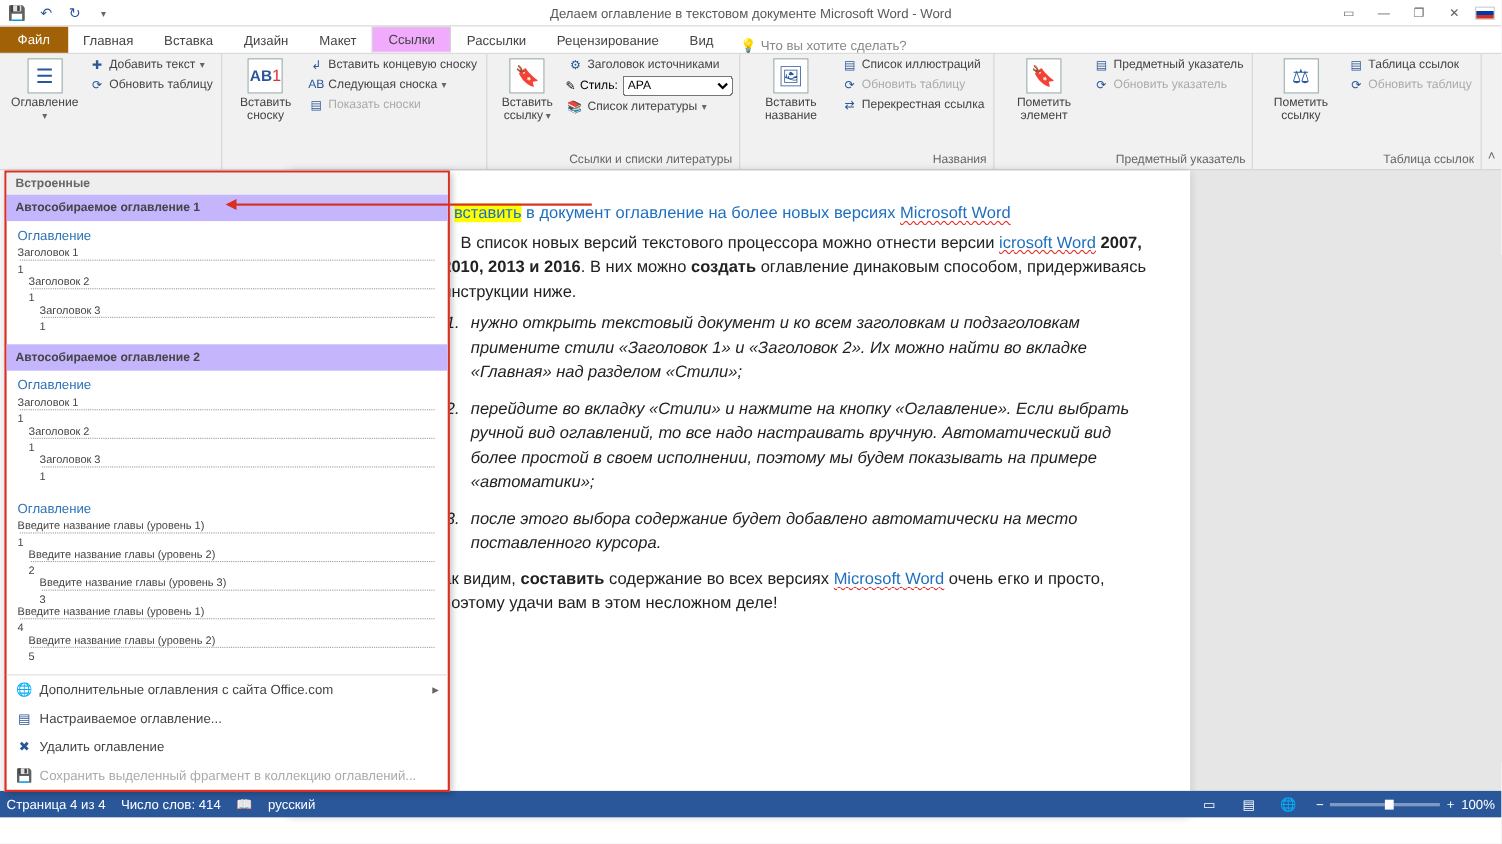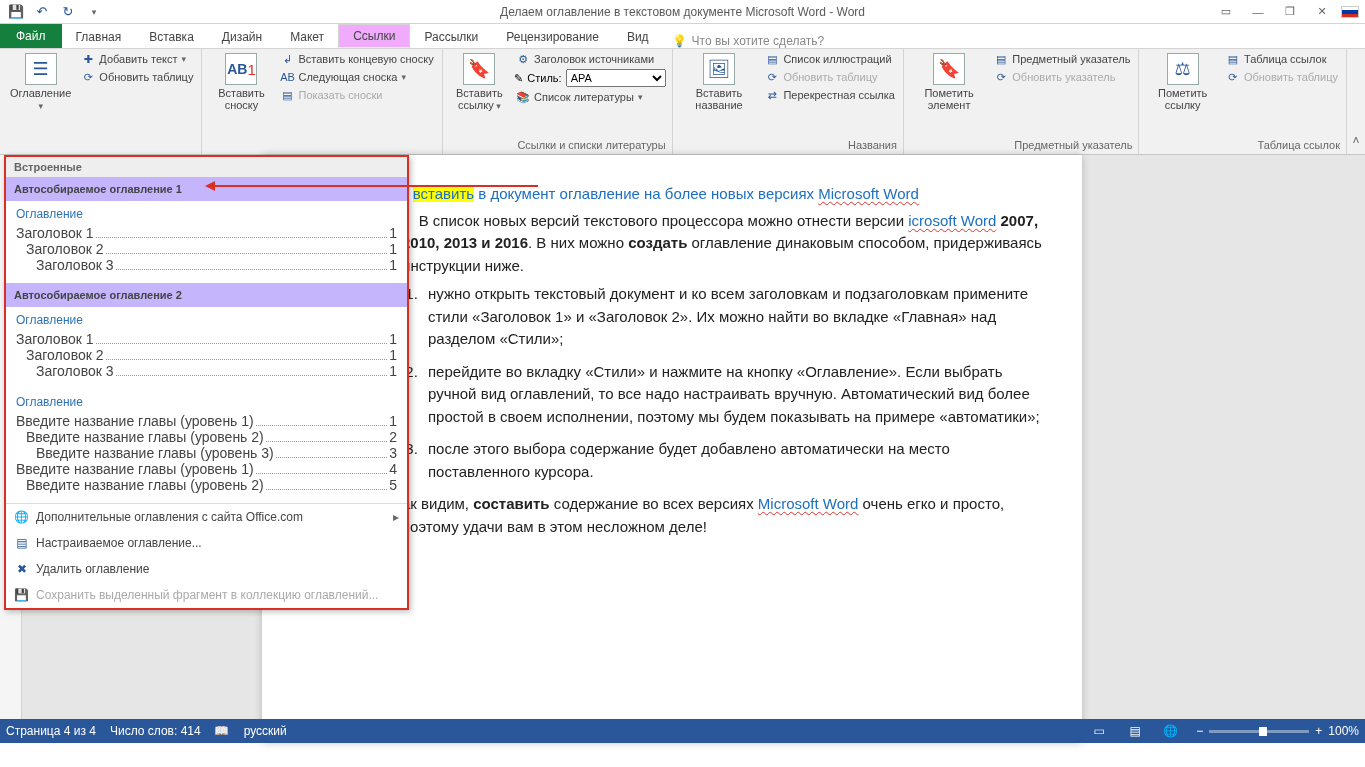--- a/index.html
+++ b/index.html
@@ -6,21 +6,21 @@
   body { font-family: "Segoe UI", Tahoma, sans-serif; font-size: 12px; background: #fff; width: 1365px; height: 767px; overflow: hidden; }
   .titlebar { background: #fff; height: 24px; display: flex; align-items: center; position: relative; border-bottom: 1px solid #d4d4d4; }
   .qat { display: flex; align-items: center; gap: 10px; padding-left: 8px; }
   .qat-btn { width: 16px; height: 16px; color: #2a579a; font-size: 13px; display: flex; align-items: center; justify-content: center; }
   .titlebar-title { position: absolute; left: 50%; transform: translateX(-50%); color: #5a5a5a; font-size: 12px; }
   .titlebar-right { margin-left: auto; display: flex; gap: 6px; padding-right: 6px; align-items: center;}
   .win-btn { width: 26px; height: 16px; color: #666; display:flex; align-items:center; justify-content:center; font-size:11px;}
   .flag { width:18px; height:12px; background: linear-gradient(#fff 33%, #0039a6 33%, #0039a6 66%, #d52b1e 66%); border:1px solid #ccc;}
   .tabs { background: #fff; height: 25px; display: flex; align-items: flex-end; border-bottom: 1px solid #d4d4d4; }
   .tab { padding: 4px 14px; color: #444; font-size: 12px; cursor: pointer; }
-  .tab.file { background: #15803d; color: #fff; padding: 5px 16px;}
+  .tab.file { background: #a16207; color: #fff; padding: 5px 16px;}
   .tab.active { border: 1px solid #d4d4d4; border-bottom: 1px solid #f1f1f1; background: #f0abfc; }
   .tellme { margin-left: 10px; color: #888; display:flex; align-items:center; gap:4px;}
   .tabs-right { margin-left:auto; display:flex; align-items:center; gap:8px; padding-right:4px;}
   .user { color:#444; font-size:12px;}
   .share-btn { background:#2a579a; color:#fff; padding:4px 10px; display:flex; align-items:center; gap:4px;}
   .ribbon { background: #f1f1f1; height: 106px; display: flex; border-bottom: 1px solid #c6c6c6; }
   .rgroup { border-right: 1px solid #d4d4d4; padding: 2px 6px 0 6px; display: flex; flex-direction: column; height: 100%; }
   .rgroup-body { flex: 1; display: flex; align-items: flex-start; gap: 4px; }
   .rgroup-label { text-align: right; font-size: 11px; color: #666; padding-bottom: 3px;}
   .big-btn { display:flex; flex-direction:column; align-items:center; justify-content:center; padding:2px 4px; gap:2px; }
@@ -35,28 +35,28 @@
   .collapse { margin-left:auto; width:20px; display:flex; align-items:flex-end; justify-content:center; color:#666; padding-bottom:6px;}
   .workbg { background: #e6e6e6; height: 588px; position: relative; }
   .ruler-v { position:absolute; left:0; top:0; bottom:0; width:22px; background:#f5f5f5; border-right:1px solid #d4d4d4;}
   .page { position: absolute; left: 262px; top: 0; width: 820px; height: 588px; background: #fff; box-shadow: 0 0 8px rgba(0,0,0,.2); padding: 24px 40px 24px 140px; font-size: 15px; color: #222; line-height: 1.5;}
   .page-title-line { color:#1e6fbf; font-size:15px; }
   .hl { background: #ffff00; }
   .link { color:#1e6fbf; }
   .wavy { text-decoration: underline wavy #d33 1px; text-underline-offset:2px;}
   .page p { margin: 4px 0; }
   .page ol { margin: 6px 0 6px 20px; }
-  .page ol li { margin: 4px 0 10px 0; padding-left:6px;}
+  .page ol li { margin: 4px 0 10px 0; padding-left:6px;font-style:italic;}
   .bold { font-weight:700;}
   .gallery { position:absolute; left:4px; top:0; width:405px; background:#fff; border:2px solid #d93025; box-shadow:2px 2px 6px rgba(0,0,0,.25); z-index:5; font-size:11px;}
   .g-header { background:#eee; color:#666; font-weight:600; padding:4px 8px; }
   .g-section-title { background:#c4b5fd; color:#444; font-weight:600; padding:6px 8px;}
   .g-preview { padding:6px 10px 10px 10px; }
   .g-toc-title { color:#2e74b5; font-size:12px; margin-bottom:4px;}
-  .g-row { display:flex; font-size:14px; color:#444; }
+  .g-row { display:flex; font-size:10px; color:#444;flex-direction:column; }
   .g-row .nm { flex:0 0 auto;}
   .g-row .dots { flex:1; border-bottom:1px dotted #999; margin:0 2px 3px 2px;}
   .g-row .pg { flex:0 0 auto;}
   .g-row.indent1 { padding-left:10px;}
   .g-row.indent2 { padding-left:20px;}
   .g-menu { border-top:1px solid #ddd; }
   .g-menu-item { display:flex; align-items:center; gap:6px; padding:5px 8px; font-size:12px; color:#444;}
   .g-menu-item.disabled { color:#aaa;}
   .g-menu-item .mico { width:16px; height:16px; color:#2a579a; display:flex; align-items:center; justify-content:center; font-size:12px;}
   .g-menu-item .arrow { margin-left:auto; color:#666;}

